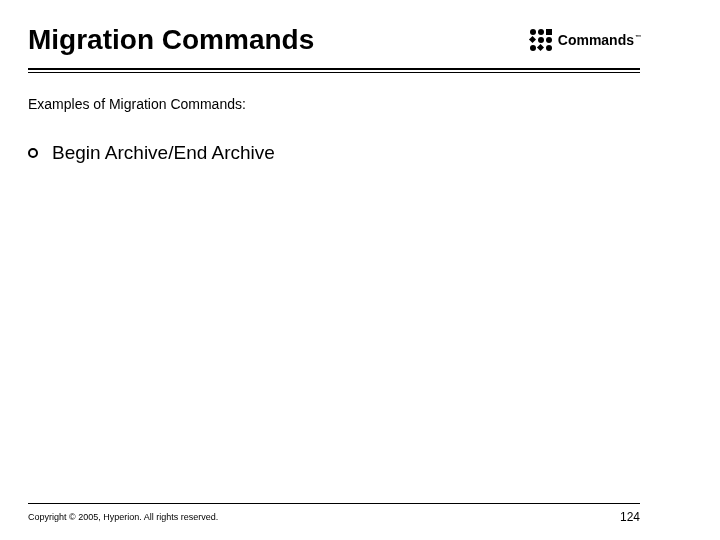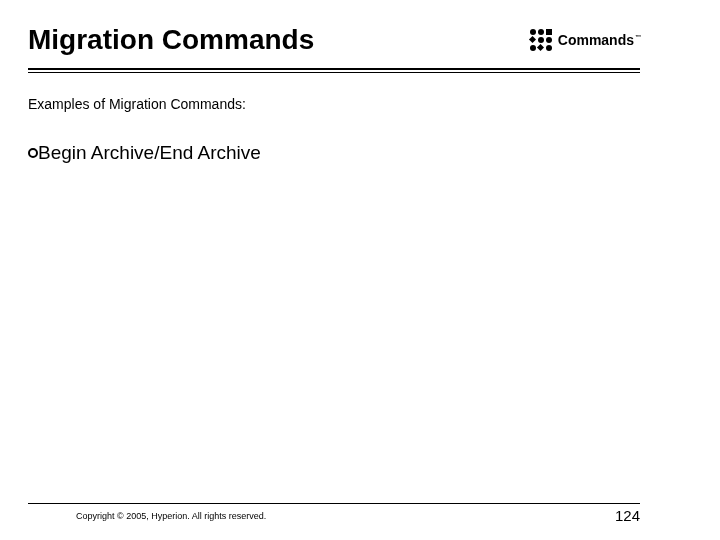--- a/index.html
+++ b/index.html
@@ -13,28 +13,28 @@
   .lg-dot { border-radius: 50%; }
   .lg-dia { transform: rotate(45deg); width: 5px; height: 5px; }
   .lg-sq { border-radius: 0; }
   .logo-text { font-size: 14px; font-weight: 700; position: relative; }
   .logo-tm { font-size: 6px; position: relative; top: -6px; left: 1px; }
   .divider { position: absolute; left: 28px; right: 28px; height: 0; }
   .divider.top1 { top: 68px; border-top: 2px solid #000; }
   .divider.top2 { top: 72px; border-top: 1px solid #000; }
   .subtitle { position: absolute; left: 28px; top: 96px; font-size: 14px; }
   .bullets { position: absolute; left: 28px; top: 142px; }
-  .bullet-row { display: flex; align-items: center; }
+  .bullet-row { display: flex; align-items: center; gap: 14px; }
   .bullet-icon { width: 10px; height: 10px; display: inline-block; }
   .bullet-icon svg { display: block; }
   .bullet-text { font-size: 19px; }
   .footer-divider { position: absolute; left: 28px; right: 28px; bottom: 36px; border-top: 1px solid #000; }
   .footer { position: absolute; left: 28px; right: 28px; bottom: 16px; display: flex; align-items: center; justify-content: space-between; }
-  .copyright { font-size: 9px; margin-left: 48px; }
-  .pagenum { font-size: 15px; }
+  .copyright { font-size: 9px; }
+  .pagenum { font-size: 12px; }
 </style>
 </head>
 <body>
 
 <div class="slide">
 
   <div class="header">
     <div class="title">Migration Commands</div>
     <div class="logo">
       <div class="logo-glyphs">

